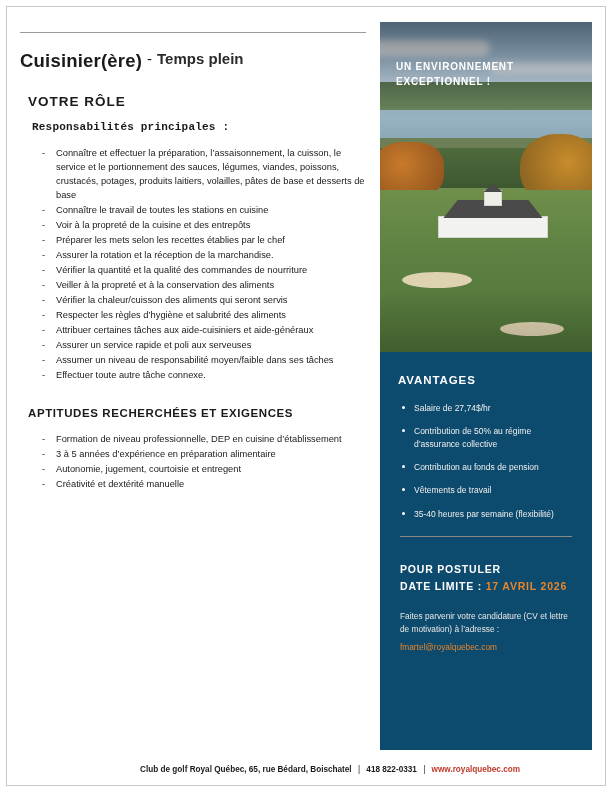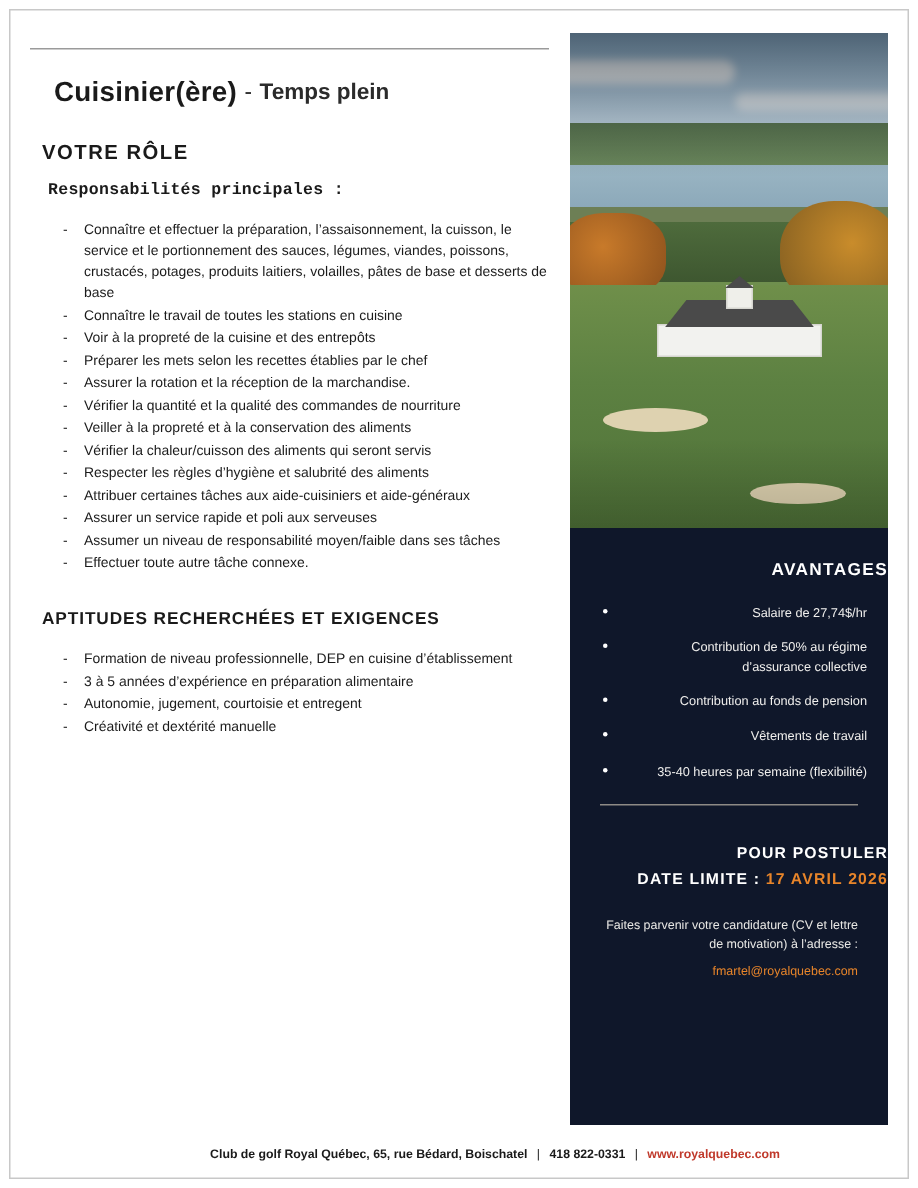--- a/index.html
+++ b/index.html
@@ -138,23 +138,23 @@
     font-size: 54px;
     letter-spacing: -0.5px;
   }
 
   .rule {
     border-top: 1px solid #9a9a9a;
     margin: 14px 2px 0 2px;
   }
 
   .job-line {
-    margin: 17px 2px 0 18px;
+    margin: 17px 2px 0 2px;
     display: flex;
-    align-items: center;
+    align-items: flex-start;
   }
   .job-line .job {
     font-size: 18.5px;
     font-weight: bold;
     letter-spacing: 0.2px;
   }
   .job-line .dash {
     font-size: 15px;
     margin: 0 5px;
     color: #1a1a1a;
@@ -309,26 +309,25 @@
     color: #ffffff;
     font-size: 10px;
     font-weight: bold;
     letter-spacing: 0.8px;
     line-height: 1.45;
   }
 
   .dark-panel {
     position: relative;
     width: 212px;
-    background: #0f172a;
+    background: #0c4a6e;
     color: #ffffff;
     padding: 22px 0 16px 0;
     box-sizing: border-box;
     min-height: 398px;
-    text-align: right;
   }
   .dark-panel .adv-title {
     font-size: 11.5px;
     font-weight: bold;
     letter-spacing: 0.9px;
     margin: 0 0 0 18px;
   }
   ul.adv-list {
     list-style: none;
     margin: 16px 0 0 0;
@@ -463,20 +462,24 @@
       <div class="fairway"></div>
       <div class="bunker"></div>
       <div class="bunker2"></div>
       <div class="clubhouse">
         <div class="body"></div>
         <div class="roof"></div>
         <div class="tower"></div>
       </div>
       <div class="shadow"></div>
       <div class="topfade"></div>
+      <div class="caption">
+        <div>UN ENVIRONNEMENT</div>
+        <div>EXCEPTIONNEL !</div>
+      </div>
     </div>
 
     <div class="dark-panel">
       <div class="adv-title">AVANTAGES</div>
 
       <ul class="adv-list">
         <li>Salaire de 27,74$/hr</li>
         <li>Contribution de 50% au régime d’assurance collective</li>
         <li>Contribution au fonds de pension</li>
         <li>Vêtements de travail</li>

